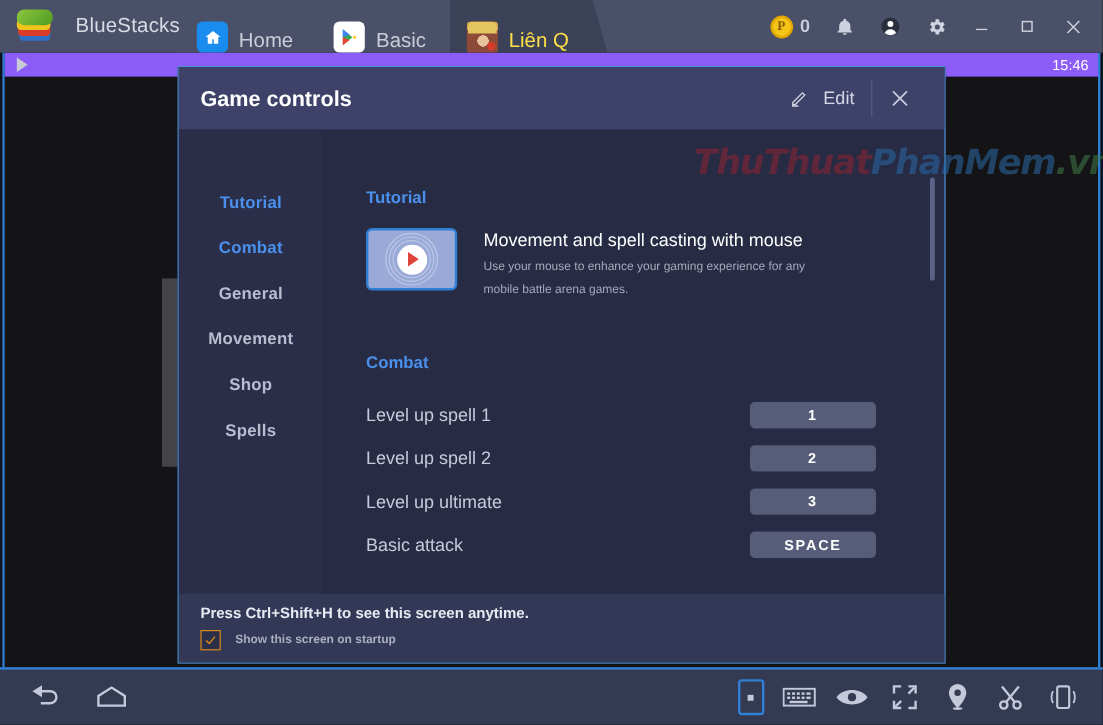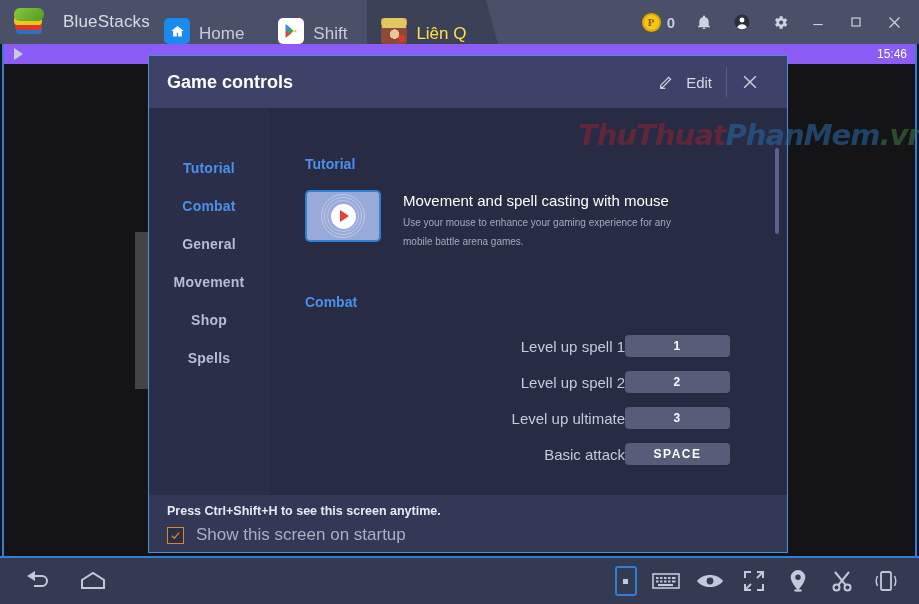--- a/index.html
+++ b/index.html
@@ -157,21 +157,21 @@
   .play-circ {
     width: 25px; height: 25px; border-radius: 50%; background: #fff;
     display: flex; align-items: center; justify-content: center; position: relative; z-index: 2;
   }
   .play-circ i { width: 0; height: 0; border-left: 9px solid #e0433a; border-top: 6px solid transparent; border-bottom: 6px solid transparent; margin-left: 3px; }
   .tut-text { padding-top: 2px; }
   .tut-h { color: #ffffff; font-size: 15px; margin-bottom: 4px; }
   .tut-p { color: #a4a9bc; font-size: 10px; line-height: 19px; max-width: 290px; }
 
   .combat-block { margin-top: 43px; }
-  .ctrl-row { display: flex; align-items: center; height: 36px; margin-bottom: 0; text-align: right; }
+  .ctrl-row { display: flex; align-items: center; height: 36px; margin-bottom: 0; }
   .ctrl-label { color: #c6cadb; font-size: 15px; width: 320px; }
   .keycap {
     width: 105px; height: 22px; border-radius: 4px;
     background: #575d78; color: #ffffff;
     font-size: 12px; font-weight: bold; letter-spacing: 1.5px;
     display: flex; align-items: center; justify-content: center;
   }
 
   .scrollbar-track { position: absolute; right: 8px; top: 0; bottom: 0; width: 4px; }
   .scrollbar-thumb { position: absolute; top: 40px; width: 4px; height: 86px; background: #5b6488; border-radius: 2px; }
@@ -180,21 +180,21 @@
     height: 57px; background: #343857; flex: none;
     padding: 9px 0 0 18px;
   }
   .foot-line { color: #e8eaf2; font-size: 12.5px; font-weight: bold; margin-bottom: 7px; }
   .foot-chk { display: flex; align-items: center; gap: 12px; }
   .chkbox {
     width: 17px; height: 17px; border: 1px solid #d88a1e; background: #2b2f48;
     display: flex; align-items: center; justify-content: center;
   }
   .chkbox svg { width: 11px; height: 11px; }
-  .chk-label { color: #aaafc1; font-size: 17px; }
+  .chk-label { color: #aaafc1; font-size: 10px; font-weight: bold; }
 
   
   .bottombar {
     position: absolute; left: 0; bottom: 0; width: 919px; height: 48px;
     background: #333a52;
     border-top: 2px solid #2f7fd4;
     display: flex; align-items: center;
   }
   .bb-left { display: flex; align-items: center; gap: 26px; padding-left: 22px; }
   .bb-right { margin-left: auto; display: flex; align-items: center; gap: 14px; padding-right: 18px; }
@@ -228,21 +228,21 @@
     <div class="tab">
       <span class="tab-ico ico-play">
         <svg viewBox="0 0 24 24" width="16" height="16">
           <path d="M4 2 L16 12 L4 22 Z" fill="#34a853"></path>
           <path d="M4 2 L16 12 L4 22 Z" fill="none"></path>
           <path d="M4 2 L12.5 8.5 L4 12 Z" fill="#4285f4"></path>
           <path d="M4 12 L12.5 15.5 L4 22 Z" fill="#ea4335"></path>
           <path d="M16 12 L20 9.5 L20 14.5 Z" fill="#fbbc04"></path>
         </svg>
       </span>
-      <span>Shift</span>
+      <span>Basic</span>
     </div>
     <div class="tab active">
       <span class="tab-ico ico-game">
         <span class="face"></span>
           <span class="hair"></span>
           <span class="dot"></span>
       </span>
       <span>Liên Q</span>
     </div>
   </div>

